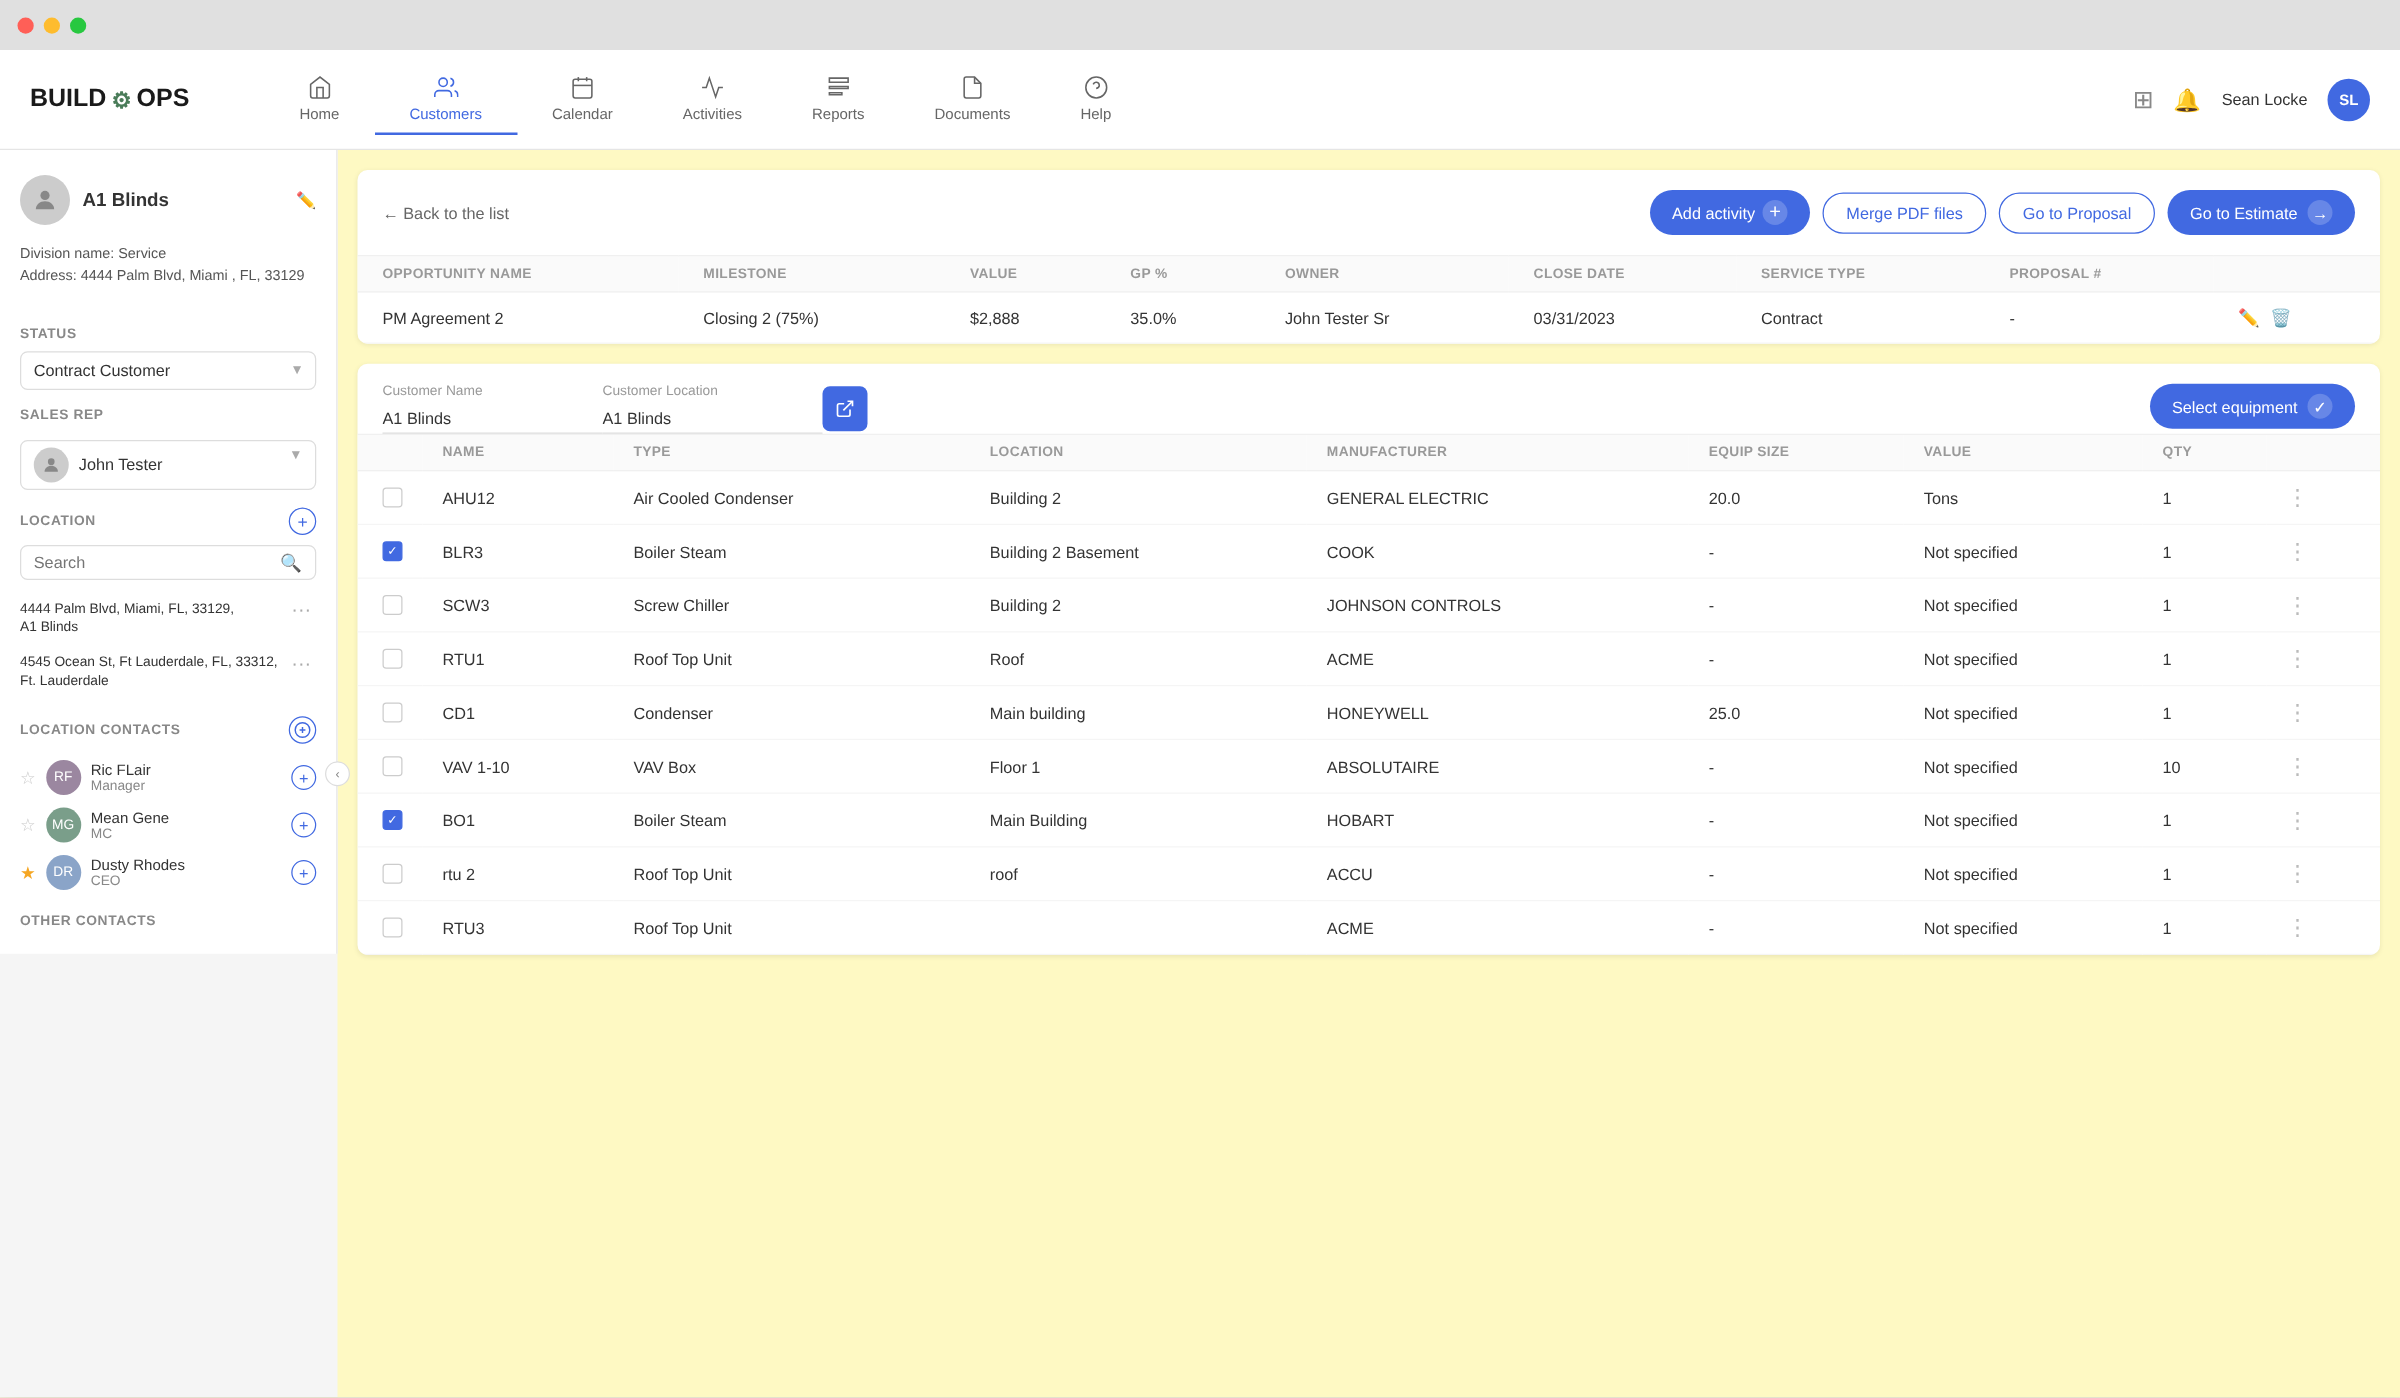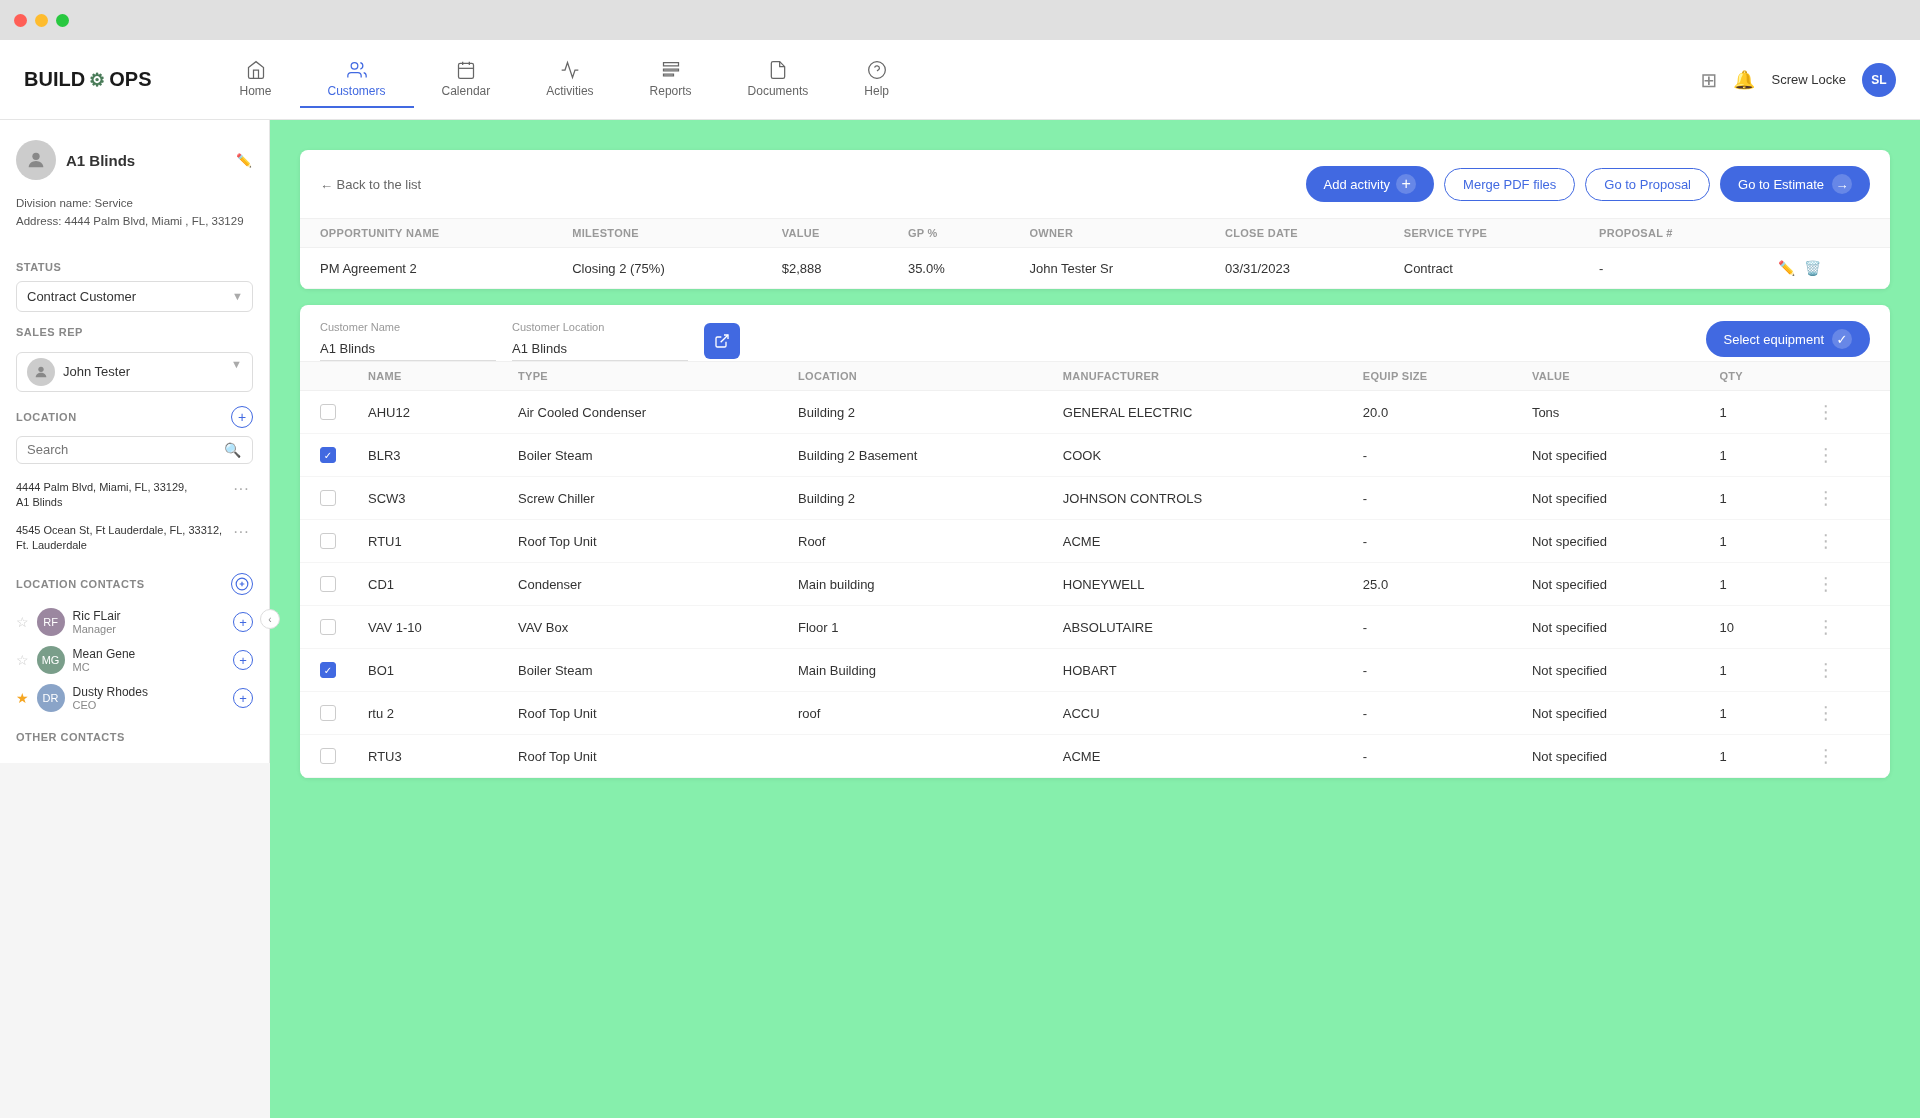--- a/index.html
+++ b/index.html
@@ -59,21 +59,21 @@
     .star { color: #ccc; font-size: 14px; }
     .star.filled { color: #f5a623; }
     .contact-add { width: 20px; height: 20px; border-radius: 50%; border: 1.5px solid #4169e1; color: #4169e1; display: flex; align-items: center; justify-content: center; font-size: 13px; cursor: pointer; }
     .other-contacts-label { font-size: 11px; font-weight: 700; color: #888; text-transform: uppercase; letter-spacing: 0.5px; margin-top: 14px; }
 
     
     .collapse-handle { position: absolute; right: -10px; top: 50%; transform: translateY(-50%); background: #fff; border: 1px solid #ddd; border-radius: 50%; width: 20px; height: 20px; display: flex; align-items: center; justify-content: center; cursor: pointer; font-size: 10px; color: #888; z-index: 10; }
     .sidebar-container { position: relative; }
 
     
-    .content { flex: 1; background: #86efac; overflow-y: auto; padding: 14px; }
+    .content { flex: 1; background: #fef9c3; overflow-y: auto; padding: 0; }
 
     
     .section-card { background: #fff; margin: 16px; border-radius: 8px; overflow: hidden; box-shadow: 0 1px 4px rgba(0,0,0,0.08); }
     .section-toolbar { display: flex; align-items: center; justify-content: space-between; padding: 16px 20px; }
     .back-link { font-size: 13px; color: #666; cursor: pointer; display: flex; align-items: center; gap: 4px; }
     .toolbar-right { display: flex; align-items: center; gap: 10px; }
     .btn-add-activity { background: #4169e1; color: #fff; border: none; border-radius: 20px; padding: 8px 18px; font-size: 13px; font-weight: 500; cursor: pointer; display: flex; align-items: center; gap: 6px; }
     .btn-add-activity .plus { background: rgba(255,255,255,0.2); border-radius: 50%; width: 20px; height: 20px; display: flex; align-items: center; justify-content: center; font-size: 16px; }
     .btn-outline { background: #fff; color: #4169e1; border: 1px solid #4169e1; border-radius: 20px; padding: 8px 18px; font-size: 13px; cursor: pointer; }
     .btn-go-estimate { background: #4169e1; color: #fff; border: none; border-radius: 20px; padding: 8px 18px; font-size: 13px; font-weight: 500; cursor: pointer; display: flex; align-items: center; gap: 8px; }
@@ -81,21 +81,21 @@
 
     
     .opp-table { width: 100%; border-collapse: collapse; }
     .opp-table th { font-size: 11px; font-weight: 600; color: #999; text-transform: uppercase; padding: 8px 20px; text-align: left; border-top: 1px solid #f0f0f0; border-bottom: 1px solid #f0f0f0; background: #fafafa; letter-spacing: 0.3px; }
     .opp-table td { padding: 12px 20px; font-size: 13px; color: #333; border-bottom: 1px solid #f5f5f5; }
     .row-actions { display: flex; gap: 8px; align-items: center; }
     .row-actions .icon-btn { color: #aaa; cursor: pointer; font-size: 14px; }
 
     
     .equip-section { background: #fff; margin: 0 16px 16px; border-radius: 8px; overflow: hidden; box-shadow: 0 1px 4px rgba(0,0,0,0.08); }
-    .equip-filter-bar { display: flex; align-items: flex-end; padding: 16px 20px 0; gap: 16px; border-bottom: 1px solid #f0f0f0; }
+    .equip-filter-bar { display: flex; align-items: flex-end; padding: 16px 20px 0; border-bottom: 1px solid #f0f0f0; }
     .form-group { display: flex; flex-direction: column; gap: 4px; }
     .form-label { font-size: 11px; color: #999; }
     .form-input { border: none; border-bottom: 1px solid #ddd; padding: 4px 0; font-size: 13px; color: #333; outline: none; background: transparent; min-width: 160px; }
     .btn-external { width: 36px; height: 36px; background: #4169e1; border-radius: 6px; display: flex; align-items: center; justify-content: center; cursor: pointer; color: #fff; font-size: 15px; margin-bottom: 2px; }
     .btn-select-equip { background: #4169e1; color: #fff; border: none; border-radius: 20px; padding: 8px 18px; font-size: 13px; cursor: pointer; display: flex; align-items: center; gap: 8px; margin-left: auto; margin-bottom: 4px; }
     .checkmark { background: rgba(255,255,255,0.2); border-radius: 50%; width: 20px; height: 20px; display: flex; align-items: center; justify-content: center; }
 
     
     .equip-table { width: 100%; border-collapse: collapse; }
     .equip-table th { font-size: 11px; font-weight: 600; color: #999; text-transform: uppercase; padding: 8px 16px; text-align: left; background: #fafafa; border-bottom: 1px solid #f0f0f0; letter-spacing: 0.3px; }
@@ -181,21 +181,21 @@
             <circle cx="12" cy="12" r="10"></circle>
             <path d="M9.09 9a3 3 0 015.83 1c0 2-3 3-3 3"></path>
             <line x1="12" y1="17" x2="12.01" y2="17"></line>
           </svg>
         <span>Help</span>
       </div>
     </div>
     <div class="nav-right">
       <span style="color:#888; font-size:20px; cursor:pointer;">⊞</span>
       <span style="color:#888; font-size:18px; cursor:pointer;">🔔</span>
-      <span class="user-name">Screw Locke</span>
+      <span class="user-name">Sean Locke</span>
       <div class="user-avatar">SL</div>
     </div>
   </div>
 
   <div class="main">
 
     <div class="sidebar-container" style="position:relative; flex-shrink:0;">
       <div class="sidebar">
 
         <div class="sidebar-profile">

